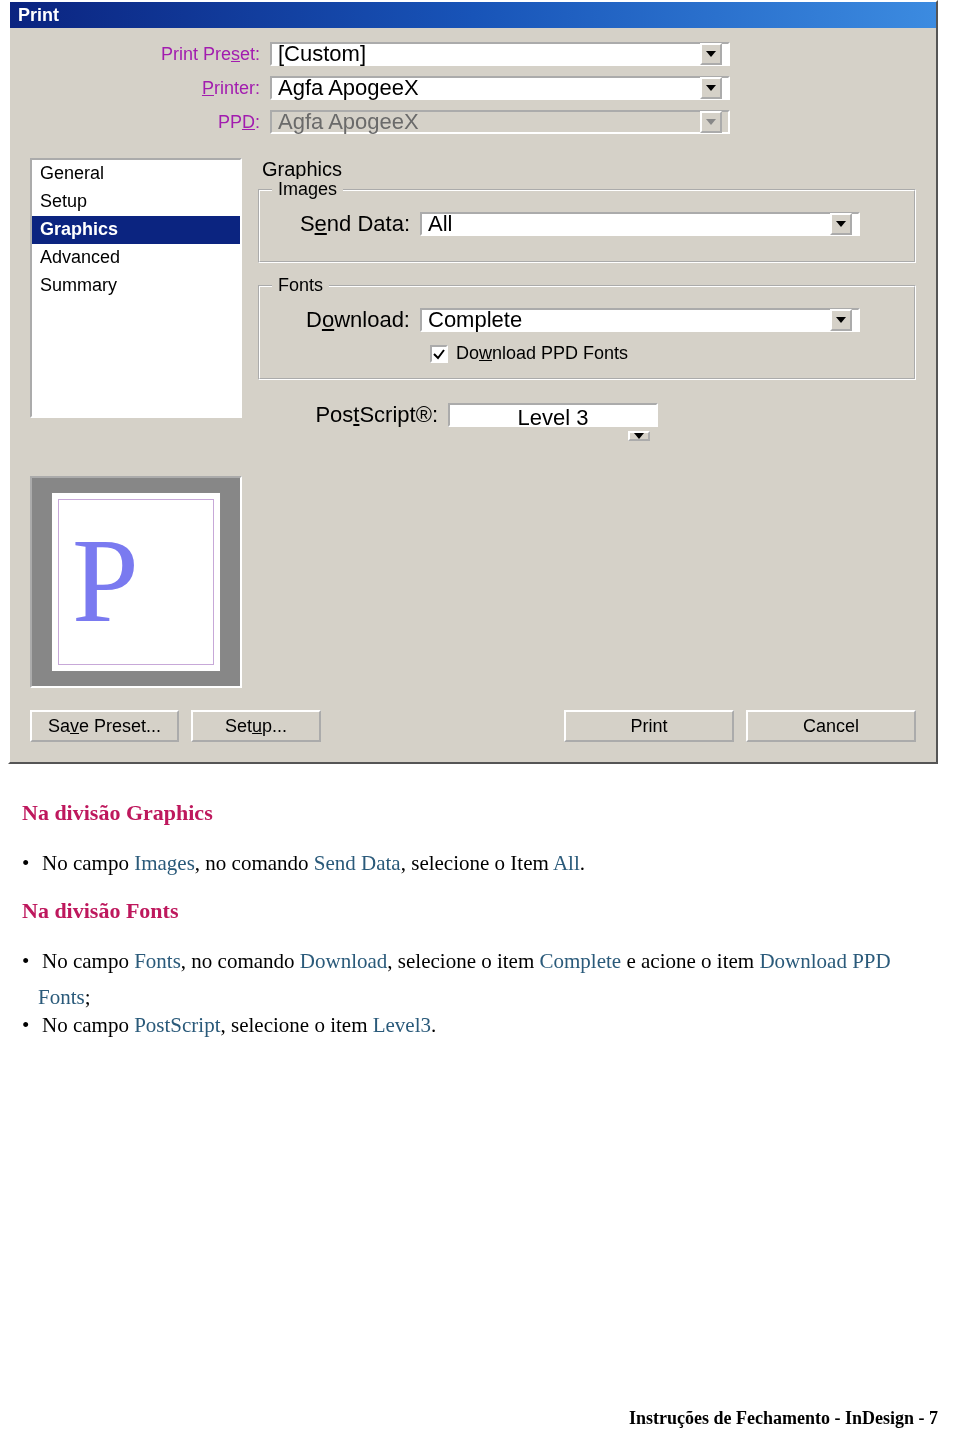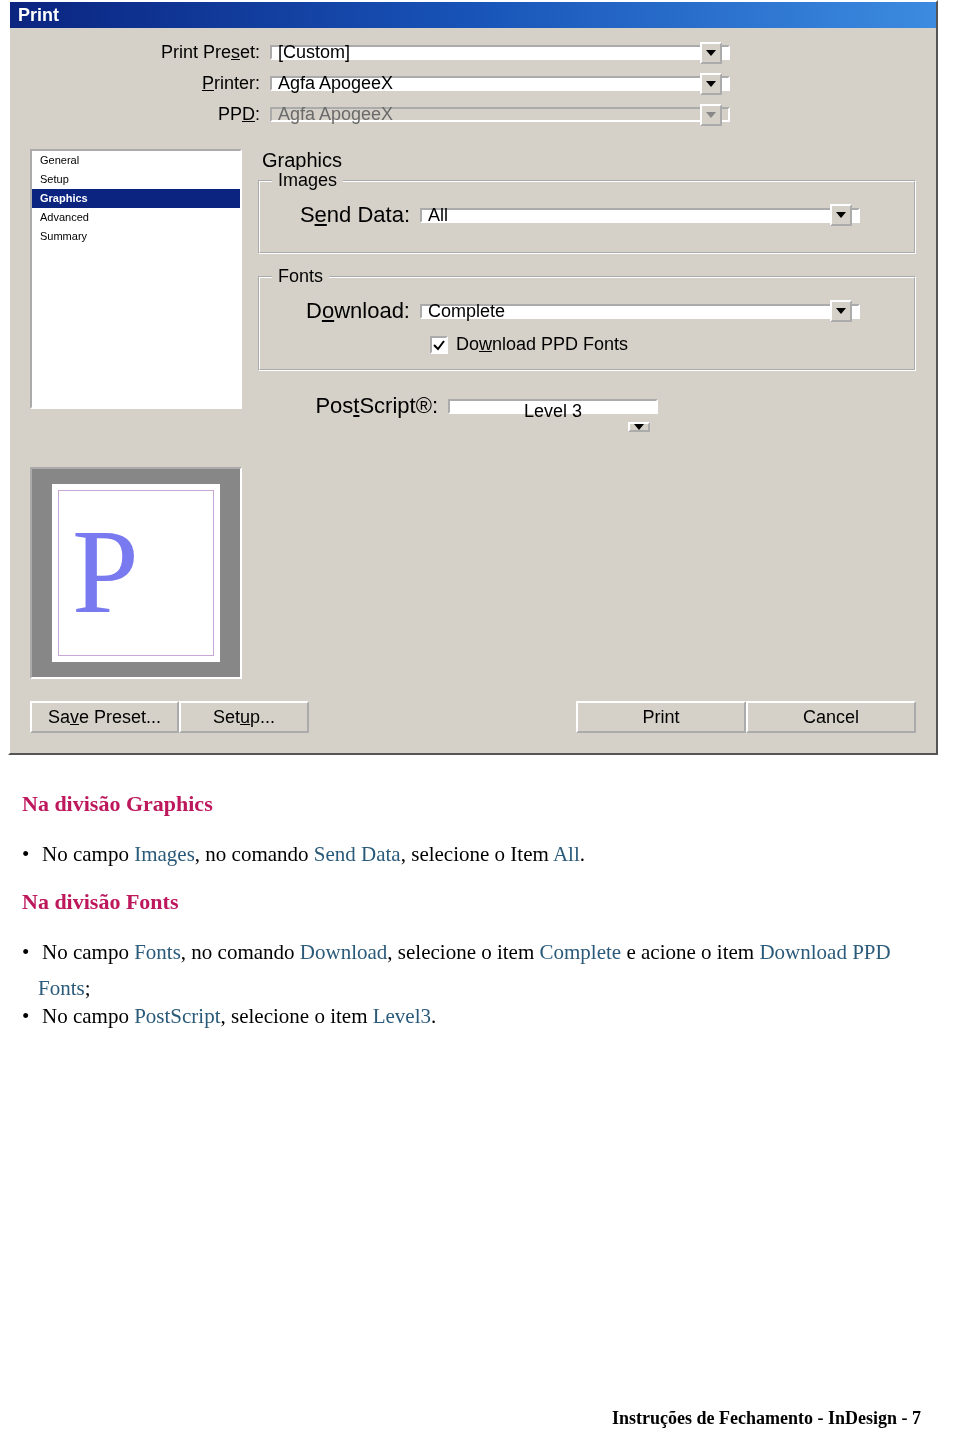--- a/index.html
+++ b/index.html
@@ -26,45 +26,45 @@
     padding:2px 8px;
     height:26px;
     line-height:22px;
   }
   .topfields {
     padding:14px 20px 8px 20px;
   }
   .row { display:flex; align-items:center; margin-bottom:10px; }
   .lbl {
     width:240px; text-align:right; padding-right:10px;
-    font-size:18px; color:#000000;
+    font-size:18px; color:#a21caf;
   }
   .und { text-decoration:underline; }
   .dropdown {
-    flex:1; max-width:460px; height:15px;
+    flex:1; max-width:460px; height:24px;
     display:flex; align-items:center;
     border:2px inset #fff; background:#fff;
-    padding:0 6px; font-size:18px;
+    padding:0 6px; font-size:22px;
     position:relative;
   }
   .dropdown.disabled { background:#d5d1c8; color:#6a6a6a; }
   .dropbtn {
     width:22px; height:22px; margin-left:auto;
     background:#d5d1c8; border:2px outset #fff;
     display:flex; align-items:center; justify-content:center;
   }
   .dropbtn svg { width:10px; height:6px; }
   .dropdown.narrow { max-width:210px;flex-direction:column; }
 
   .mainarea { display:flex; padding:6px 20px 12px 20px; }
   .leftcol { width:212px; }
   .listbox {
     background:#fff; border:2px inset #fff;
     width:100%; height:260px;
-    font-size:11px;
+    font-size:18px;
   }
   .listitem {
     padding:3px 8px; border-bottom:1px solid transparent;
     cursor:default;
   }
   .listitem.selected { background:#0b2480; color:#fff; font-weight:bold; }
 
   .preview {
     margin-top:58px; width:212px; height:212px;
     background:#878787;
@@ -100,38 +100,38 @@
   .glbl { width:150px; text-align:right; padding-right:10px; font-size:22px; }
   .chkrow { display:flex; align-items:center; margin-left:160px; }
   .chk {
     width:18px; height:18px; border:2px inset #fff; background:#fff;
     margin-right:8px; display:flex; align-items:center; justify-content:center;
   }
   .chk svg { width:14px; height:14px; }
   .chklbl { font-size:18px; }
 
   .btnbar {
-    display:flex; padding:10px 20px 20px 20px;
+    display:flex; gap:12px; padding:10px 20px 20px 20px;
     align-items:flex-start;
   }
   .btn {
     height:32px; min-width:130px;
     background:#d5d1c8; border:2px outset #fff;
     font-size:18px; display:flex; align-items:center; justify-content:center;
     padding:0 16px;
   }
   .spacer { flex:1; }
 
   .doctext { padding:18px 22px 0 22px; font-family:Georgia,'Times New Roman',serif; }
   .h1 { color:#be185d; font-size:22px; font-weight:bold; margin:18px 0 22px 0; }
   .bullet { display:flex; font-size:21px; margin-bottom:8px; line-height:1.5; }
   .bullet .dot { width:20px; }
   .link { color:#2a5a7a; }
   .footer {
-    position:absolute; bottom:14px; right:39px;
+    position:absolute; bottom:14px; right:22px;
     font-family:Georgia,'Times New Roman',serif;
     font-size:18px; font-weight:bold;
   }
 </style>
 </head>
 <body>
 
 <div class="dialog">
   <div class="titlebar">Print</div>
 

